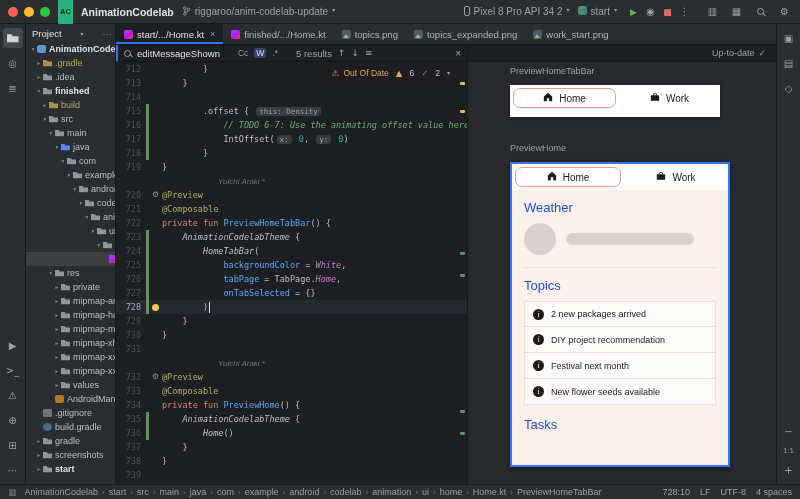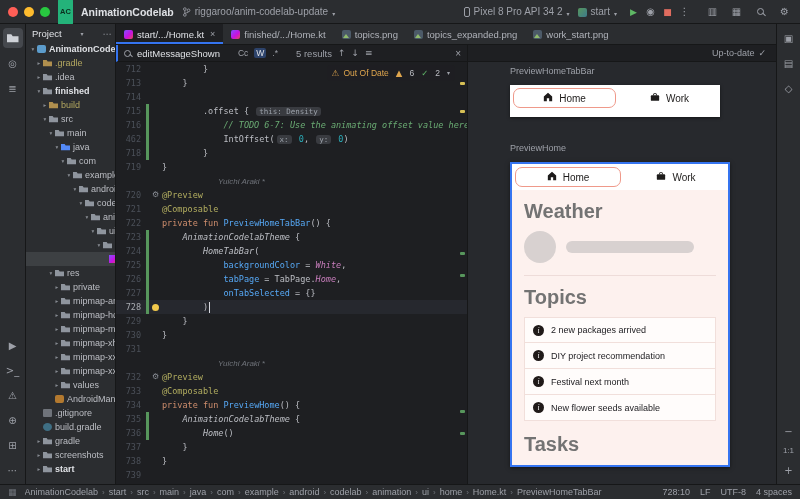--- a/index.html
+++ b/index.html
@@ -9,21 +9,21 @@
 
   
   .titlebar{position:absolute;top:0;left:0;width:800px;height:24px;background:#2b2d30;
             border-bottom:1px solid #161718;display:flex;align-items:center;gap:8px;padding:0 8px}
   .traffic{display:flex;gap:6px;align-items:center}
   .tl{width:10px;height:10px;border-radius:50%}
   .tl.r{background:#ff5f57}.tl.y{background:#febc2e}.tl.g{background:#28c840}
   .applogo{width:15px;height:28px;border-radius:3px;background:#24b37a;color:#0a2e1e;font-weight:bold;
            font-size:7.5px;display:flex;align-items:center;justify-content:center;flex-shrink:0}
   .projname{font-weight:bold;color:#dfe1e5;font-size:10.5px;white-space:nowrap}
-  .tbbtn{display:flex;align-items:flex-end;gap:4px;background:none;border:none;color:#9da0a8;
+  .tbbtn{display:flex;align-items:flex-start;gap:4px;background:none;border:none;color:#9da0a8;
          font-size:10px;font-family:inherit;white-space:nowrap}
   .chev{font-size:6px;color:#9da0a8}
   .tbspacer{flex:1}
   .branchic{width:9px;height:10px;flex-shrink:0}
   .phoneic{width:6px;height:10px;border:1px solid #9da0a8;border-radius:2px;flex-shrink:0}
   .runcfgic{width:9px;height:9px;border-radius:2px;background:linear-gradient(135deg,#57965c,#3d7a8c);flex-shrink:0}
   .ctl{width:17px;text-align:center;font-size:10px;color:#9da0a8;font-family:"DejaVu Sans",sans-serif}
   .ctl.play{color:#5fb865;font-size:9px}
   .ctl.stop{color:#e06c5f;font-size:9px}
   .tbright{display:flex;align-items:center;gap:9px;color:#9da0a8;margin-left:4px}
@@ -128,21 +128,21 @@
            justify-content:flex-end;padding:0 10px;font-size:9px;color:#9da0a8;gap:4px;flex-shrink:0}
   .canvas{flex:1;background:#27292d;padding:4px 0 0 42px;overflow:hidden}
   .plab{font-size:9px;color:#9da0a8;height:13px;margin-bottom:6px}
   .plab.mt{margin-top:26px}
   .pcard1{width:210px;height:32px;background:#fff;display:flex;box-shadow:0 1px 3px rgba(0,0,0,.5)}
   .pcard2{width:220px;height:305px;background:#fff;border:2px solid #3574f0;box-shadow:0 1px 4px rgba(0,0,0,.5)}
   .ptb{height:26px;display:flex;background:#fff}
   .phalf{flex:1;display:flex;align-items:center;justify-content:center;gap:6px;font-size:10px;color:#1d1b1a}
   .phalf.hsel{border:1.5px solid #ef998a;border-radius:7px;margin:3px}
   .pbody{height:275px;background:#fdf1ee;padding:0 12px;overflow:hidden}
-  .phead2{font-size:20px;color:#737373;margin:10px 0 8px;font-weight:700}
+  .phead2{font-size:13px;color:#1d4ed8;margin:10px 0 8px;font-weight:400}
   .skel{display:flex;align-items:center;gap:10px;margin:4px 0 12px}
   .skc{width:32px;height:32px;border-radius:50%;background:#d8d1d0}
   .skb{width:128px;height:12px;border-radius:6px;background:#d8d1d0}
   .pdiv{border-top:1px solid #eedcd9}
   .topiclist{margin-top:2px}
   .trowp{height:26px;display:flex;align-items:center;gap:7px;background:#fffcfb;
          border:1px solid #f1dfdb;border-top:none;padding:0 8px;font-size:9px;color:#1c1b1f}
   .topiclist .trowp:first-child{border-top:1px solid #f1dfdb}
   .tinfo{width:11px;height:11px;border-radius:50%;background:#201a19;color:#fff;font-size:7.5px;
          display:flex;align-items:center;justify-content:center;font-style:italic;
@@ -455,21 +455,21 @@
                   <span class="gi"></span>
                   <span class="lt"><span class="t-d">        .offset { </span><span class="t-h">this: Density</span></span>
                 </div>
                 <div class="cl">
                   <span class="ln">716</span>
                   <span class="vb on"></span>
                   <span class="gi"></span>
                   <span class="lt"><span class="t-cm">            // TODO 6-7: Use the animating offset value here.</span></span>
                 </div>
                 <div class="cl">
-                  <span class="ln">462</span>
+                  <span class="ln">717</span>
                   <span class="vb on"></span>
                   <span class="gi"></span>
                   <span class="lt"><span class="t-d">            IntOffset(</span><span class="t-h">x:</span><span class="t-d"> </span><span class="t-n">0</span><span class="t-d">, </span><span class="t-h">y:</span><span class="t-d"> </span><span class="t-n">0</span><span class="t-d">)</span></span>
                 </div>
                 <div class="cl">
                   <span class="ln">718</span>
                   <span class="vb on"></span>
                   <span class="gi"></span>
                   <span class="lt"><span class="t-d">        }</span></span>
                 </div>

